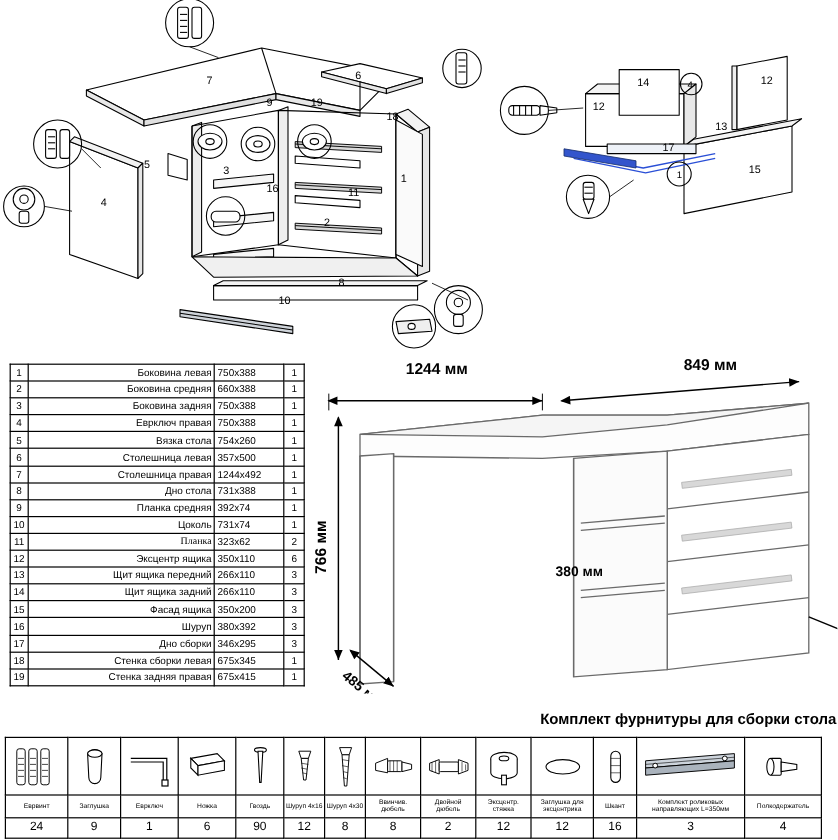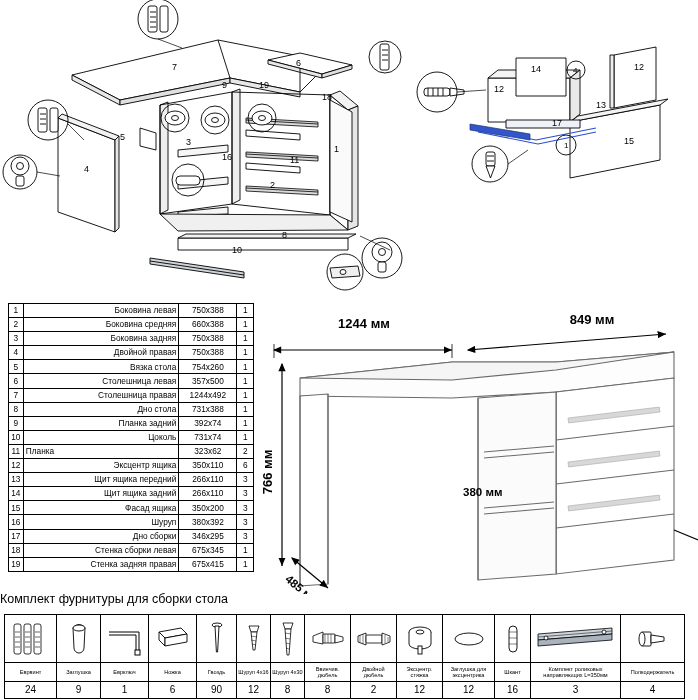--- a/index.html
+++ b/index.html
@@ -33,36 +33,36 @@
   }
   #parts-table td {
     border: 1px solid #000;
     padding: 0px 2px;
     height: 14.1px;
     white-space: nowrap;
     overflow: hidden;
   }
   #parts-table td.num { width: 14px; text-align: center; }
   #parts-table td.nm  { width: 150px; text-align: right; }
-  #parts-table td.dim { width: 56px;  text-align: center; }
+  #parts-table td.dim { width: 56px;  }
   #parts-table td.qty { width: 16px;  text-align: center; }
-  #parts-table td.nm-wide { text-align: left; }
+  #parts-table td.nm-wide { text-align: right; font-family: Liberation Serif, serif; }
 
   
   #dim-drawing {
-    position: absolute; left: 256px; top: 312px; width: 442px; height: 282px;
+    position: absolute; left: 256px; top: 296px; width: 442px; height: 282px;
   }
   #dim-drawing svg { display: block; }
 
   
   #hw-title {
     position: absolute; left: 0; top: 592px; width: 697px;
-    text-align: left;
+    text-align: right;
     font-size: 12.5px;
-    font-weight: normal;
+    font-weight: bold;
   }
   #hw-table {
     position: absolute; left: 4px; top: 614px;
     width: 668px;
     border-collapse: collapse;
     font-size: 5.6px;
     line-height: 1.08;
     table-layout: fixed;
   }
   #hw-table td {
@@ -293,21 +293,21 @@
           <td class="qty">1</td>
         </tr>
       <tr>
           <td class="num">3</td>
           <td class="nm">Боковина задняя</td>
           <td class="dim">750х388</td>
           <td class="qty">1</td>
         </tr>
       <tr>
           <td class="num">4</td>
-          <td class="nm">Двойной правая</td>
+          <td class="nm">Еврключ правая</td>
           <td class="dim">750х388</td>
           <td class="qty">1</td>
         </tr>
       <tr>
           <td class="num">5</td>
           <td class="nm">Вязка стола</td>
           <td class="dim">754х260</td>
           <td class="qty">1</td>
         </tr>
       <tr>
@@ -323,21 +323,21 @@
           <td class="qty">1</td>
         </tr>
       <tr>
           <td class="num">8</td>
           <td class="nm">Дно стола</td>
           <td class="dim">731х388</td>
           <td class="qty">1</td>
         </tr>
       <tr>
           <td class="num">9</td>
-          <td class="nm">Планка задний</td>
+          <td class="nm">Планка средняя</td>
           <td class="dim">392х74</td>
           <td class="qty">1</td>
         </tr>
       <tr>
           <td class="num">10</td>
           <td class="nm">Цоколь</td>
           <td class="dim">731х74</td>
           <td class="qty">1</td>
         </tr>
       <tr>

